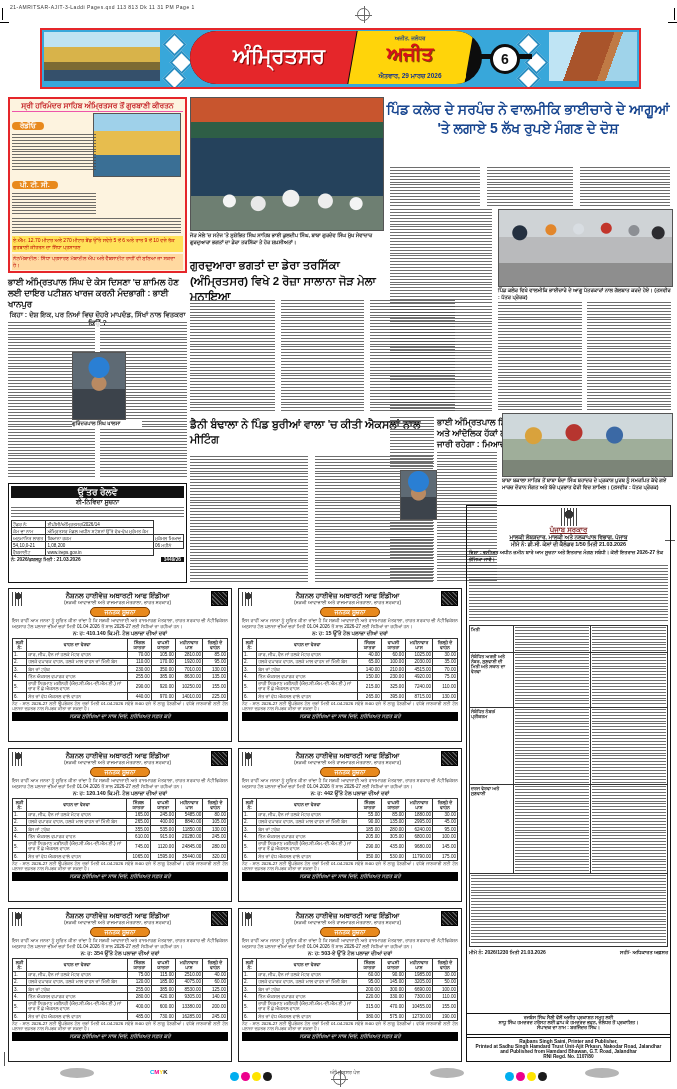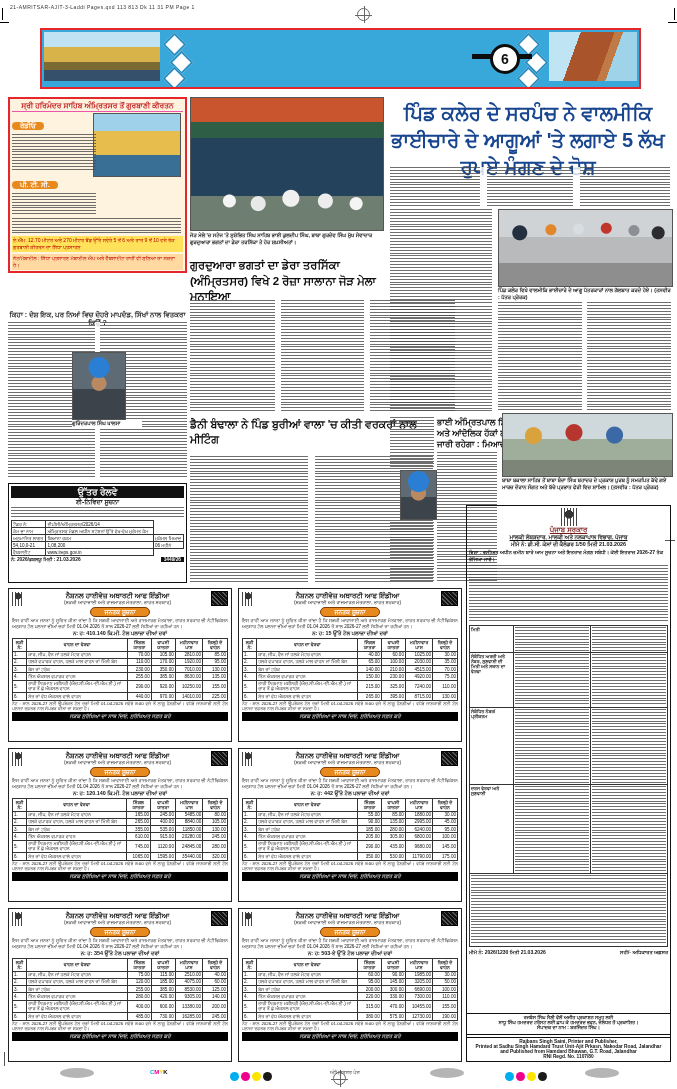--- a/index.html
+++ b/index.html
@@ -23,21 +23,21 @@
   .cap-red{position:absolute;left:0;top:0;width:170px;height:53px;background:#e5262a;transform:skewX(-10deg) translateX(-8px);}
   .cap-yellow{position:absolute;left:163px;top:0;width:116px;height:53px;background:#ffd40a;transform:skewX(-10deg);}
   .cap-city{position:absolute;left:14px;top:13px;width:150px;font-weight:bold;font-size:21px;color:#fff;text-align:center;text-shadow:1px 1px 0 #7a0000;}
   .cap-top{position:absolute;left:168px;top:4px;width:104px;font-size:5.5px;font-weight:bold;color:#143a8f;text-align:center;}
   .cap-name{position:absolute;left:168px;top:12px;width:104px;font-size:19px;font-weight:bold;color:#d80f18;text-align:center;text-shadow:1px 1px 0 #7a4d00;}
   .cap-date{position:absolute;left:164px;top:41px;width:112px;font-size:6.5px;font-weight:bold;color:#12308f;background:#ffd40a;text-align:center;border-radius:4px;}
   .page-circle{left:448px;top:14px;width:24px;height:24px;background:#fff;border:3px solid #0d0d0d;border-radius:50%;
      font-size:14px;font-weight:bold;text-align:center;line-height:24px;}
   .page-bar{left:430px;top:24px;width:60px;height:5px;background:#0d0d0d;}
   
-  .h-main{color:#17458f;font-weight:bold;font-size:20px;line-height:1.35;text-align:center;}
+  .h-main{color:#17458f;font-weight:bold;font-size:14px;line-height:1.35;text-align:center;}
   .h-black{color:#0e0e0e;font-weight:bold;}
   .redband{background:#e42527;color:#ffe96a;font-weight:bold;text-align:center;font-size:10.5px;line-height:17px;}
   .deck{font-weight:bold;font-size:7px;text-align:center;color:#222;}
   .caption{font-size:5.2px;font-weight:bold;color:#111;line-height:1.25;}
   
   .gbox{left:8px;top:97px;width:179px;height:176px;border:2px solid #e5262a;background:#fdf3df;padding:2px;box-sizing:border-box;}
   .gbox-title{font-size:7.5px;font-weight:bold;color:#c21a1f;text-align:center;border-bottom:1px solid #e5a;}
   .pill-o{display:inline-block;background:#e8891d;color:#fff;font-weight:bold;font-size:7px;border-radius:7px;padding:0 8px;}
   .yellowband{background:#ffe25a;font-size:5px;color:#b00;padding:1px;}
   
@@ -131,35 +131,44 @@
   <div class="abs masthead">
     <div class="abs mh-photo-l"></div>
     <div class="abs mh-photo-r"></div>
     <div class="abs diamond" style="left:124px;top:6px;"></div>
     <div class="abs diamond" style="left:131px;top:24px;"></div>
     <div class="abs diamond" style="left:124px;top:40px;"></div>
     <div class="abs diamond" style="left:478px;top:6px;"></div>
     <div class="abs diamond" style="left:486px;top:24px;"></div>
     <div class="abs diamond" style="left:478px;top:40px;"></div>
     <div class="abs page-bar"></div>
+    <div class="abs capsule">
+      <div class="cap-red"></div>
+      <div class="cap-yellow"></div>
+      <div class="cap-city">ਅੰਮ੍ਰਿਤਸਰ</div>
+      <div class="cap-top">ਅਜੀਤ, ਜਲੰਧਰ</div>
+      <div class="cap-name">ਅਜੀਤ</div>
+      <div class="cap-date">ਐਤਵਾਰ, 29 ਮਾਰਚ 2026</div>
+    </div>
     <div class="abs page-circle">6</div>
   </div>
 
   <div class="abs gbox">
     <div class="gbox-title">ਸ੍ਰੀ ਹਰਿਮੰਦਰ ਸਾਹਿਬ ਅੰਮ੍ਰਿਤਸਰ ਤੋਂ ਗੁਰਬਾਣੀ ਕੀਰਤਨ</div>
     <div style="margin-top:2px;"><span class="pill-o">ਰੇਡੀਓ</span></div>
     <div class="abs ph ph-temple" style="right:4px;top:14px;width:86px;height:62px;"></div>
     <div class="sim" style="width:84px;height:36px;margin-top:2px;"></div>
     <div style="margin-top:3px;"><span class="pill-o">ਪੀ. ਟੀ. ਸੀ.</span></div>
     <div class="sim" style="width:84px;height:22px;margin-top:2px;"></div>
     <div class="sim" style="width:169px;height:16px;margin-top:3px;"></div>
     <div class="yellowband" style="margin-top:2px;">ਏ.ਐੱਮ. 12.70 ਮੀਟਰ ਅਤੇ 270 ਮੀਟਰ ਬੈਂਡ ਉੱਤੇ ਸਵੇਰੇ 5 ਤੋਂ 6 ਅਤੇ ਰਾਤ 9 ਤੋਂ 10 ਵਜੇ ਤੱਕ ਗੁਰਬਾਣੀ ਕੀਰਤਨ ਦਾ ਸਿੱਧਾ ਪ੍ਰਸਾਰਣ</div>
     <div class="yellowband" style="margin-top:2px;background:#ffd9a0;">ਨੋਟ/ਮੋਬਾਈਲ : ਸਿੱਧਾ ਪ੍ਰਸਾਰਣ ਮੋਬਾਈਲ ਐਪ ਅਤੇ ਵੈੱਬਸਾਈਟ ਰਾਹੀਂ ਵੀ ਸੁਣਿਆ ਜਾ ਸਕਦਾ ਹੈ।</div>
   </div>
 
+  <div class="abs h-black" style="left:8px;top:277px;width:179px;font-size:8.6px;line-height:1.3;">ਭਾਈ ਅੰਮ੍ਰਿਤਪਾਲ ਸਿੰਘ ਦੇ ਕੇਸ ਦਿਸਣਾ 'ਚ ਸ਼ਾਮਿਲ ਹੋਣ ਲਈ ਦਾਇਰ ਪਟੀਸ਼ਨ ਖਾਰਜ ਕਰਨੀ ਮੰਦਭਾਗੀ : ਭਾਈ ਖਾਨਪੁਰ</div>
   <div class="abs deck" style="left:8px;top:311px;width:179px;">ਕਿਹਾ : ਦੇਸ਼ ਇਕ, ਪਰ ਨਿਆਂ ਵਿਚ ਦੋਹਰੇ ਮਾਪਦੰਡ, ਸਿੱਖਾਂ ਨਾਲ ਵਿਤਕਰਾ ਕਿਉਂ ?</div>
   <div class="abs sim2" style="left:8px;top:322px;width:179px;height:155px;"></div>
   <div class="abs ph ph-portrait" style="left:72px;top:352px;width:52px;height:66px;"></div>
   <div class="abs caption" style="left:72px;top:420px;width:70px;background:#fff;">ਗੁਰਿੰਦਰਪਾਲ ਸਿੰਘ ਖਾਲਸਾ</div>
 
   <div class="abs rail">
     <div class="rail-title">ਉੱਤਰ ਰੇਲਵੇ</div>
     <div class="rail-sub">ਈ-ਨਿਵਿਦਾ ਸੂਚਨਾ</div>
     <div class="sim" style="height:12px;margin-top:1px;"></div>
     <table>
@@ -192,21 +201,21 @@
       <span style="font-size:4.8px;font-weight:bold;">ਨੰ: 2026/ਡਬਲਯੂ ਮਿਤੀ : 21.03.2026</span>
       <span style="font-size:4.8px;font-weight:bold;background:#111;color:#fff;padding:0 3px;">1449/26</span>
     </div>
   </div>
 
   <div class="abs ph ph-stage" style="left:190px;top:97px;width:192px;height:132px;"></div>
   <div class="abs caption" style="left:190px;top:232px;width:192px;">ਜੋੜ ਮੇਲੇ 'ਚ ਸਟੇਜ 'ਤੇ ਸੁਸ਼ੋਭਿਤ ਸਿੰਘ ਸਾਹਿਬ ਭਾਈ ਕੁਲਦੀਪ ਸਿੰਘ, ਬਾਬਾ ਗੁਰਦੇਵ ਸਿੰਘ ਮੁੱਖ ਸੇਵਾਦਾਰ ਗੁਰਦੁਆਰਾ ਭਗਤਾਂ ਦਾ ਡੇਰਾ ਤਰਸਿੱਕਾ ਤੇ ਹੋਰ ਸ਼ਖ਼ਸੀਅਤਾਂ।</div>
   <div class="abs h-black" style="left:190px;top:258px;width:192px;font-size:11.5px;line-height:1.35;">ਗੁਰਦੁਆਰਾ ਭਗਤਾਂ ਦਾ ਡੇਰਾ ਤਰਸਿੱਕਾ (ਅੰਮ੍ਰਿਤਸਰ) ਵਿਖੇ 2 ਰੋਜ਼ਾ ਸਾਲਾਨਾ ਜੋੜ ਮੇਲਾ ਮਨਾਇਆ</div>
   <div class="abs sim3" style="left:190px;top:300px;width:265px;height:113px;"></div>
 
-  <div class="abs h-black" style="left:190px;top:417px;width:243px;font-size:11px;line-height:1.35;">ਡੈਨੀ ਬੰਢਾਲਾ ਨੇ ਪਿੰਡ ਬੁਰੀਆਂ ਵਾਲਾ 'ਚ ਕੀਤੀ ਵਰਕਰਾਂ ਨਾਲ ਮੀਟਿੰਗ</div>
+  <div class="abs h-black" style="left:190px;top:417px;width:243px;font-size:11px;line-height:1.35;">ਡੈਨੀ ਬੰਢਾਲਾ ਨੇ ਪਿੰਡ ਬੁਰੀਆਂ ਵਾਲਾ 'ਚ ਕੀਤੀ ਐਕਸਲਾਂ ਨਾਲ ਮੀਟਿੰਗ</div>
   <div class="abs sim2" style="left:190px;top:456px;width:243px;height:127px;"></div>
 
   <div class="abs h-main" style="left:385px;top:100px;width:286px;">ਪਿੰਡ ਕਲੇਰ ਦੇ ਸਰਪੰਚ ਨੇ ਵਾਲਮੀਕਿ ਭਾਈਚਾਰੇ ਦੇ ਆਗੂਆਂ 'ਤੇ ਲਗਾਏ 5 ਲੱਖ ਰੁਪਏ ਮੰਗਣ ਦੇ ਦੋਸ਼</div>
   <div class="abs sim3" style="left:390px;top:167px;width:280px;height:40px;"></div>
   <div class="abs sim" style="left:390px;top:209px;width:102px;height:95px;"></div>
   <div class="abs ph ph-group" style="left:498px;top:209px;width:173px;height:76px;"></div>
   <div class="abs caption" style="left:498px;top:287px;width:173px;">ਪਿੰਡ ਕਲੇਰ ਵਿਖੇ ਵਾਲਮੀਕਿ ਭਾਈਚਾਰੇ ਦੇ ਆਗੂ ਪੱਤਰਕਾਰਾਂ ਨਾਲ ਗੱਲਬਾਤ ਕਰਦੇ ਹੋਏ। (ਤਸਵੀਰ : ਪੱਤਰ ਪ੍ਰੇਰਕ)</div>
   <div class="abs sim2" style="left:498px;top:302px;width:173px;height:110px;"></div>
   <div class="abs sim" style="left:390px;top:306px;width:102px;height:106px;"></div>
 

